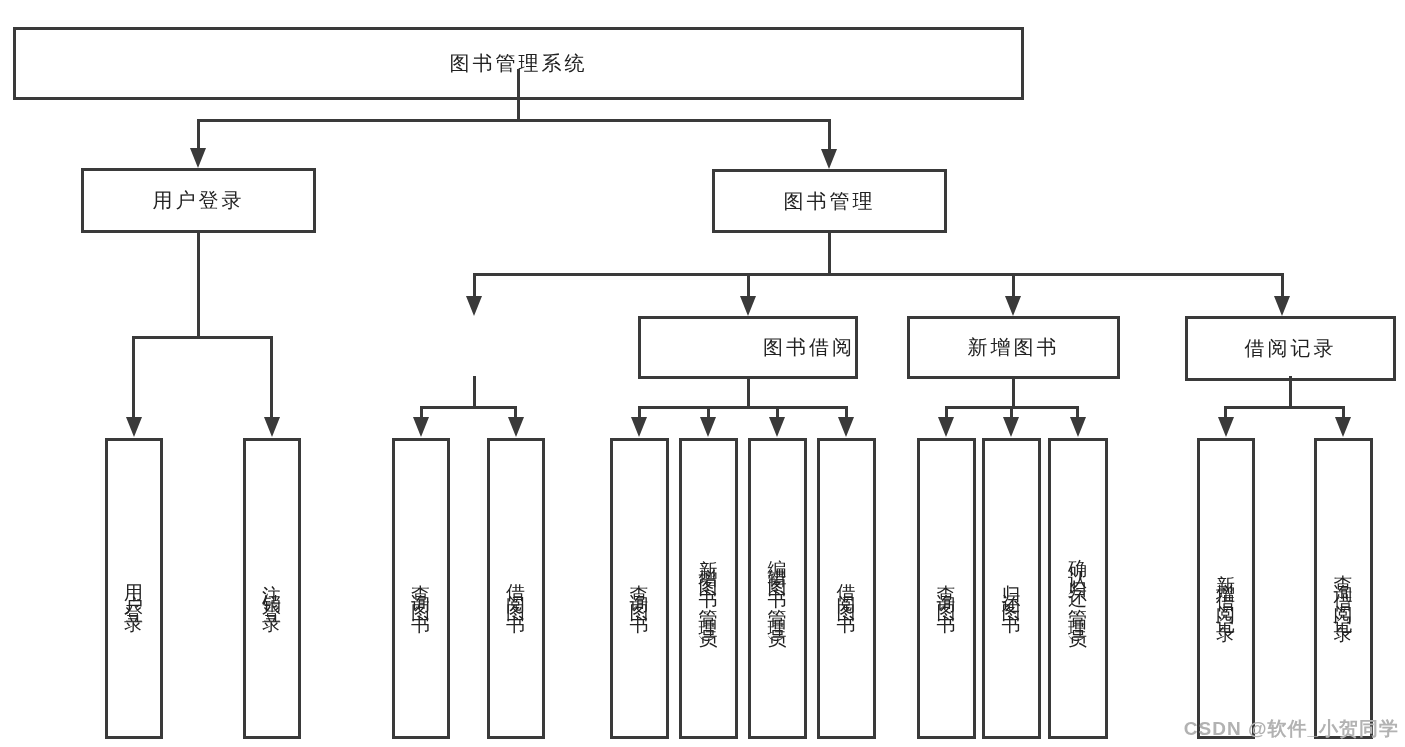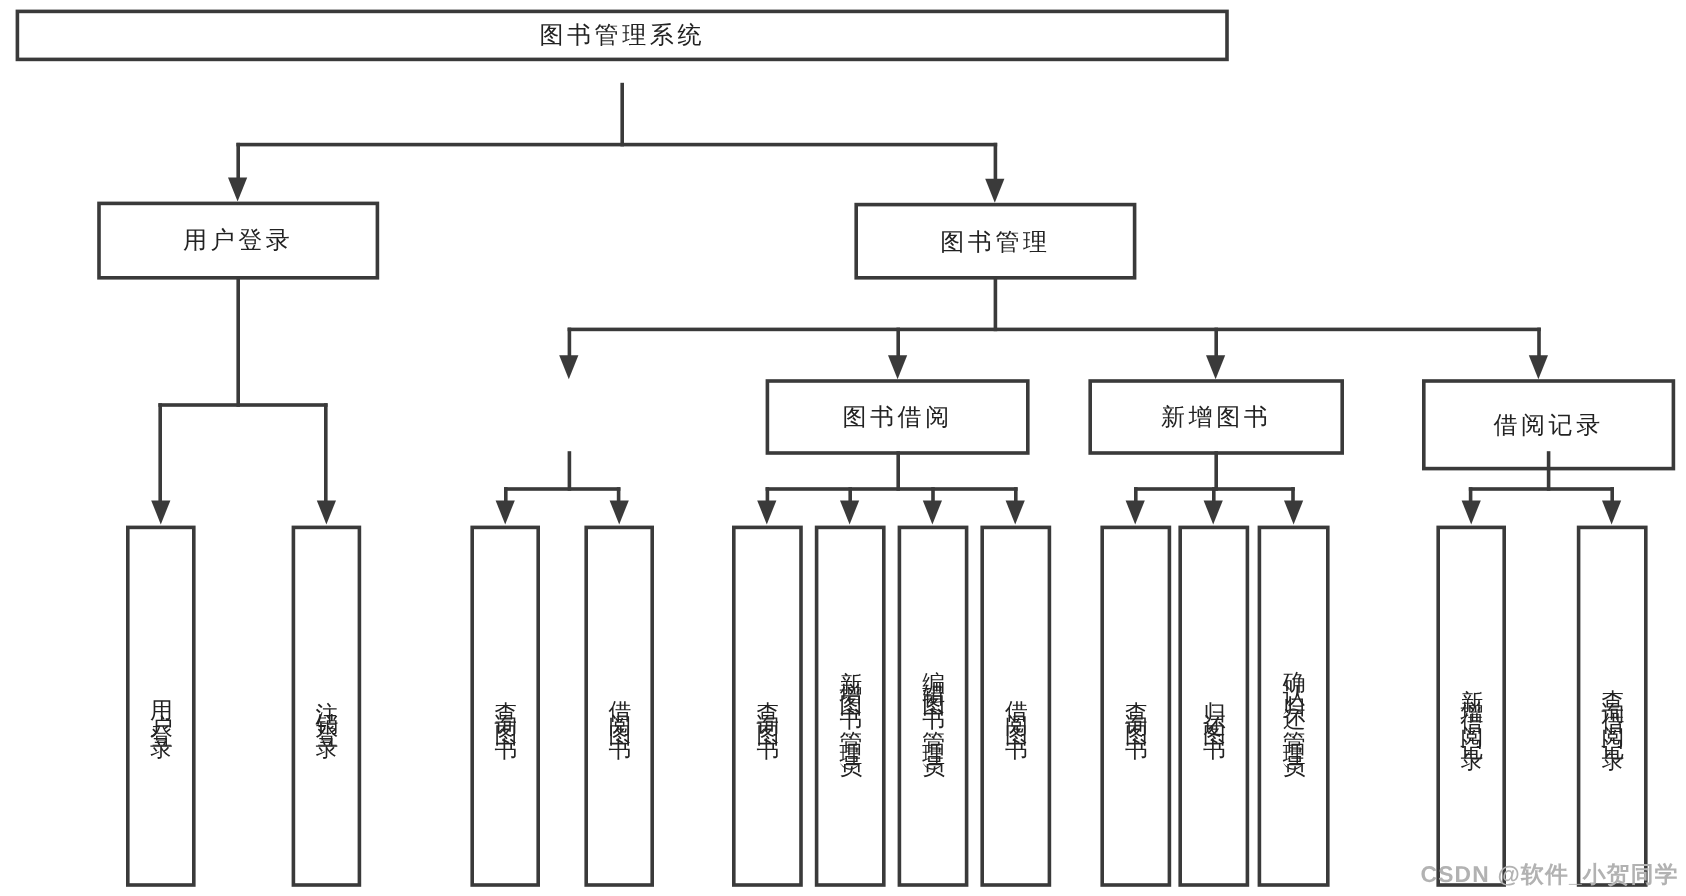--- a/index.html
+++ b/index.html
@@ -38,21 +38,21 @@
   .watermark{
     position:absolute;right:6px;bottom:5px;font-size:19px;
     color:var(--wm);letter-spacing:1px;z-index:5;white-space:nowrap;font-weight:bold;
   }
 </style>
 </head>
 <body>
 
 <div id="canvas">
 
-  <div class="box" style="left:13px;top:8px;width:1011px;height:43px;font-family:Liberation Mono, monospace;">
+  <div class="box" style="left:13px;top:27px;width:1011px;height:73px;font-family:Liberation Mono, monospace;">
     <span>图书管理系统</span>
   </div>
 
   <div class="lv" style="left:517px;top:69px;height:53px;"></div>
   <div class="lh" style="left:197px;top:119px;width:634px;"></div>
   <div class="lv" style="left:197px;top:119px;height:31px;"></div>
   <div class="ah" style="left:190px;top:148px;"></div>
   <div class="lv" style="left:828px;top:119px;height:31px;"></div>
   <div class="ah" style="left:821px;top:149px;"></div>
 
@@ -74,27 +74,27 @@
   <div class="lh" style="left:473px;top:273px;width:811px;"></div>
   <div class="lv" style="left:473px;top:273px;height:25px;"></div>
   <div class="ah" style="left:466px;top:296px;"></div>
   <div class="lv" style="left:747px;top:273px;height:25px;"></div>
   <div class="ah" style="left:740px;top:296px;"></div>
   <div class="lv" style="left:1012px;top:273px;height:25px;"></div>
   <div class="ah" style="left:1005px;top:296px;"></div>
   <div class="lv" style="left:1281px;top:273px;height:25px;"></div>
   <div class="ah" style="left:1274px;top:296px;"></div>
 
-  <div class="box" style="left:638px;top:316px;width:220px;height:63px;">
+  <div class="box" style="left:638px;top:316px;width:220px;height:63px;justify-content:flex-end;">
     <span>图书借阅</span>
   </div>
   <div class="box" style="left:907px;top:316px;width:213px;height:63px;">
     <span>新增图书</span>
   </div>
-  <div class="box" style="left:1185px;top:316px;width:211px;height:76px;">
+  <div class="box" style="left:1185px;top:316px;width:211px;height:65px;">
     <span>借阅记录</span>
   </div>
 
   <div class="lv" style="left:473px;top:376px;height:33px;"></div>
   <div class="lh" style="left:420px;top:406px;width:97px;"></div>
   <div class="lv" style="left:420px;top:406px;height:13px;"></div>
   <div class="ah" style="left:413px;top:417px;"></div>
   <div class="lv" style="left:514px;top:406px;height:13px;"></div>
   <div class="ah" style="left:508px;top:417px;"></div>
 

